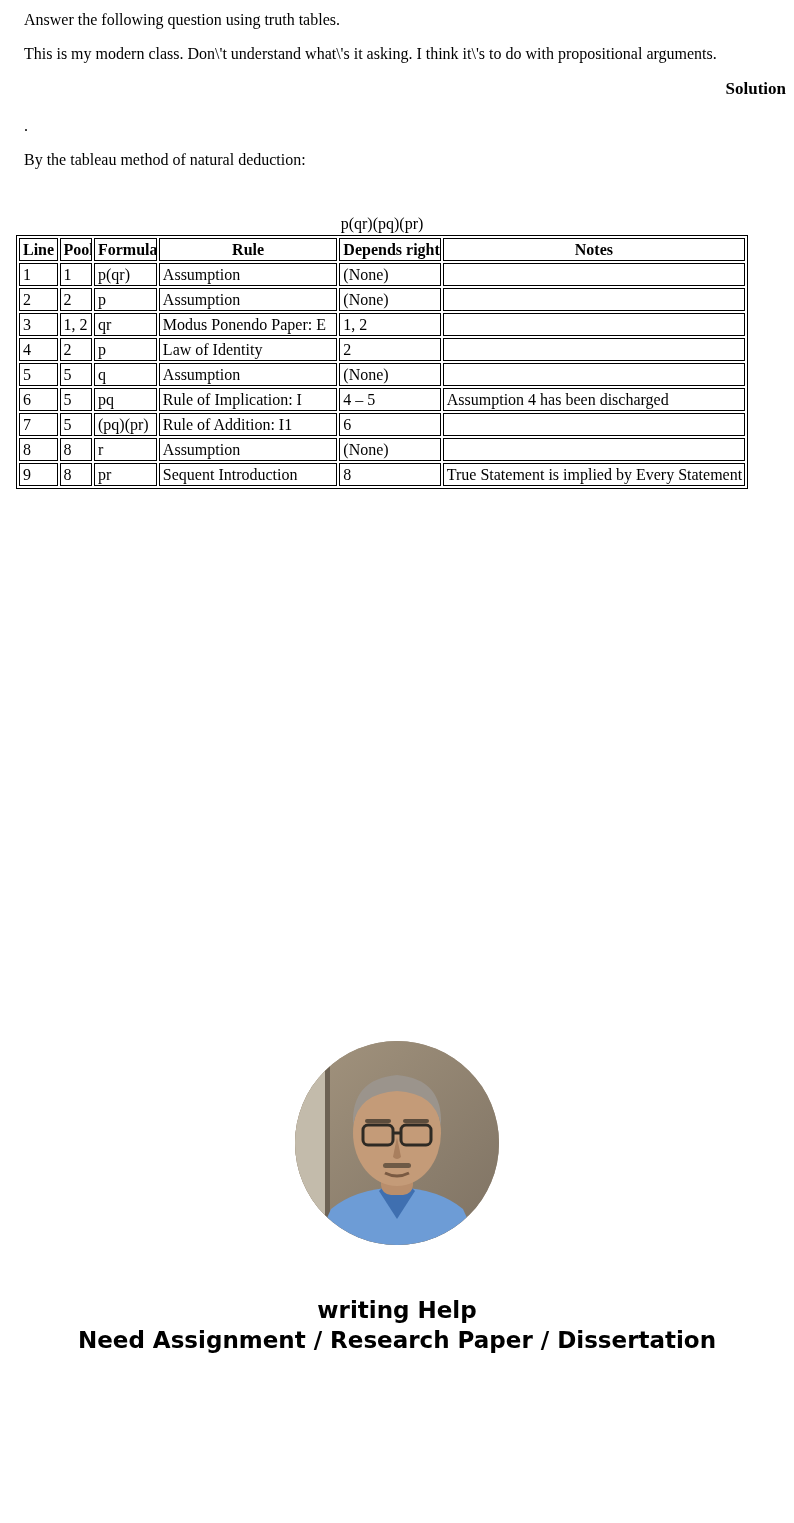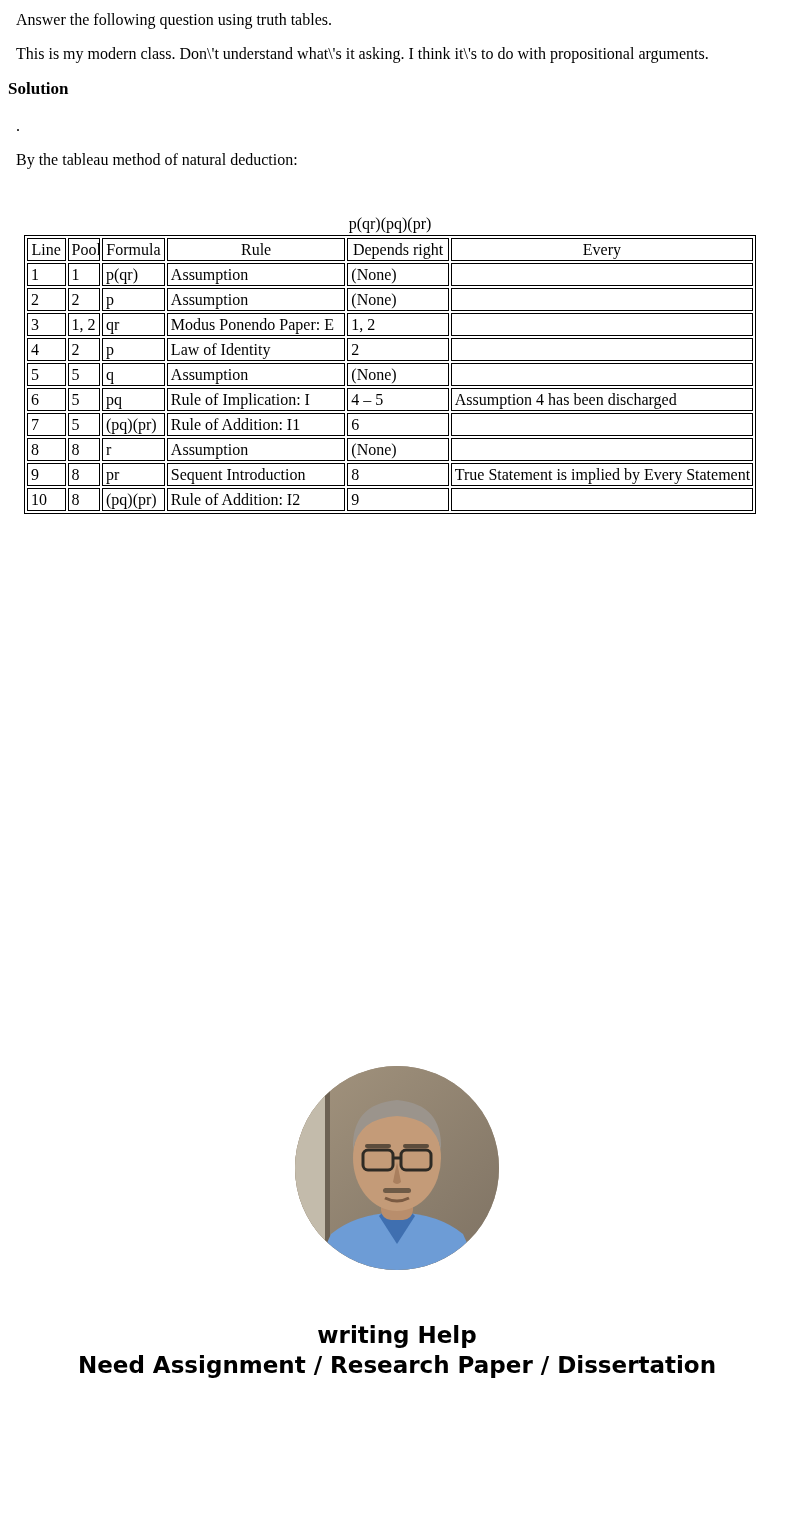--- a/index.html
+++ b/index.html
@@ -10,40 +10,41 @@
   body {
     width: 794px;
     font-family: "Liberation Serif", serif;
     color: #000000;
     font-size: 16px;
   }
   .doc {
     padding: 2px 8px 0 8px;
   }
   .doc p {
-    margin: 16px 8px;
+    margin: 16px 16px;
     line-height: 18px;
   }
   .doc p.first {
     margin-top: 9px;
   }
   h3.solution {
     font-size: 17px;
     font-weight: bold;
     margin: 11px 0 18px 0;
+    text-align: right;
   }
   
   .table-wrap {
     margin-top: 46px;
   }
   table.deduction {
     border-collapse: separate;
     border-spacing: 2px;
     border: 1px solid #000;
-    margin-left: 16px;
+    margin-left: 8px;
     width: 732px;
     table-layout: fixed;
     font-size: 16px;
   }
   table.deduction caption {
     font-size: 16px;
     padding-bottom: 2px;
     text-align: center;
   }
   table.deduction th,
@@ -51,21 +52,21 @@
     border: 1px solid #000;
     padding: 1px 3px;
     line-height: 19px;
     overflow: hidden;
     white-space: nowrap;
     text-align: left;
     vertical-align: top;
     font-weight: normal;
   }
   table.deduction th {
-    font-weight: normal;
+    font-weight: bold;
     text-align: center;
   }
   col.c-line    { width: 38px; }
   col.c-pool    { width: 32px; }
   col.c-formula { width: 62px; }
   col.c-rule    { width: 176px; }
   col.c-depends { width: 100px; }
   col.c-notes   { width: 298px; }
   
   .spacer {
@@ -120,21 +121,21 @@
           <col class="c-depends">
           <col class="c-notes">
       </colgroup>
       <thead>
         <tr>
           <th>Line</th>
           <th>Pool</th>
           <th>Formula</th>
           <th>Rule</th>
           <th>Depends right</th>
-          <th>Every</th>
+          <th>Notes</th>
         </tr>
       </thead>
       <tbody>
         <tr>
           <td>1</td>
           <td>1</td>
           <td>p(qr)</td>
           <td>Assumption</td>
           <td>(None)</td>
           <td></td>
@@ -195,28 +196,20 @@
           <td>(None)</td>
           <td></td>
         </tr>
         <tr>
           <td>9</td>
           <td>8</td>
           <td>pr</td>
           <td>Sequent Introduction</td>
           <td>8</td>
           <td>True Statement is implied by Every Statement</td>
-        </tr>
-        <tr>
-          <td>10</td>
-          <td>8</td>
-          <td>(pq)(pr)</td>
-          <td>Rule of Addition: I2</td>
-          <td>9</td>
-          <td></td>
         </tr>
       </tbody>
     </table>
   </div>
 
   <div class="spacer"></div>
 
   <div class="avatar-wrap">
     <div class="avatar">
       <svg width="204" height="204" viewBox="0 0 204 204" xmlns="http://www.w3.org/2000/svg">

